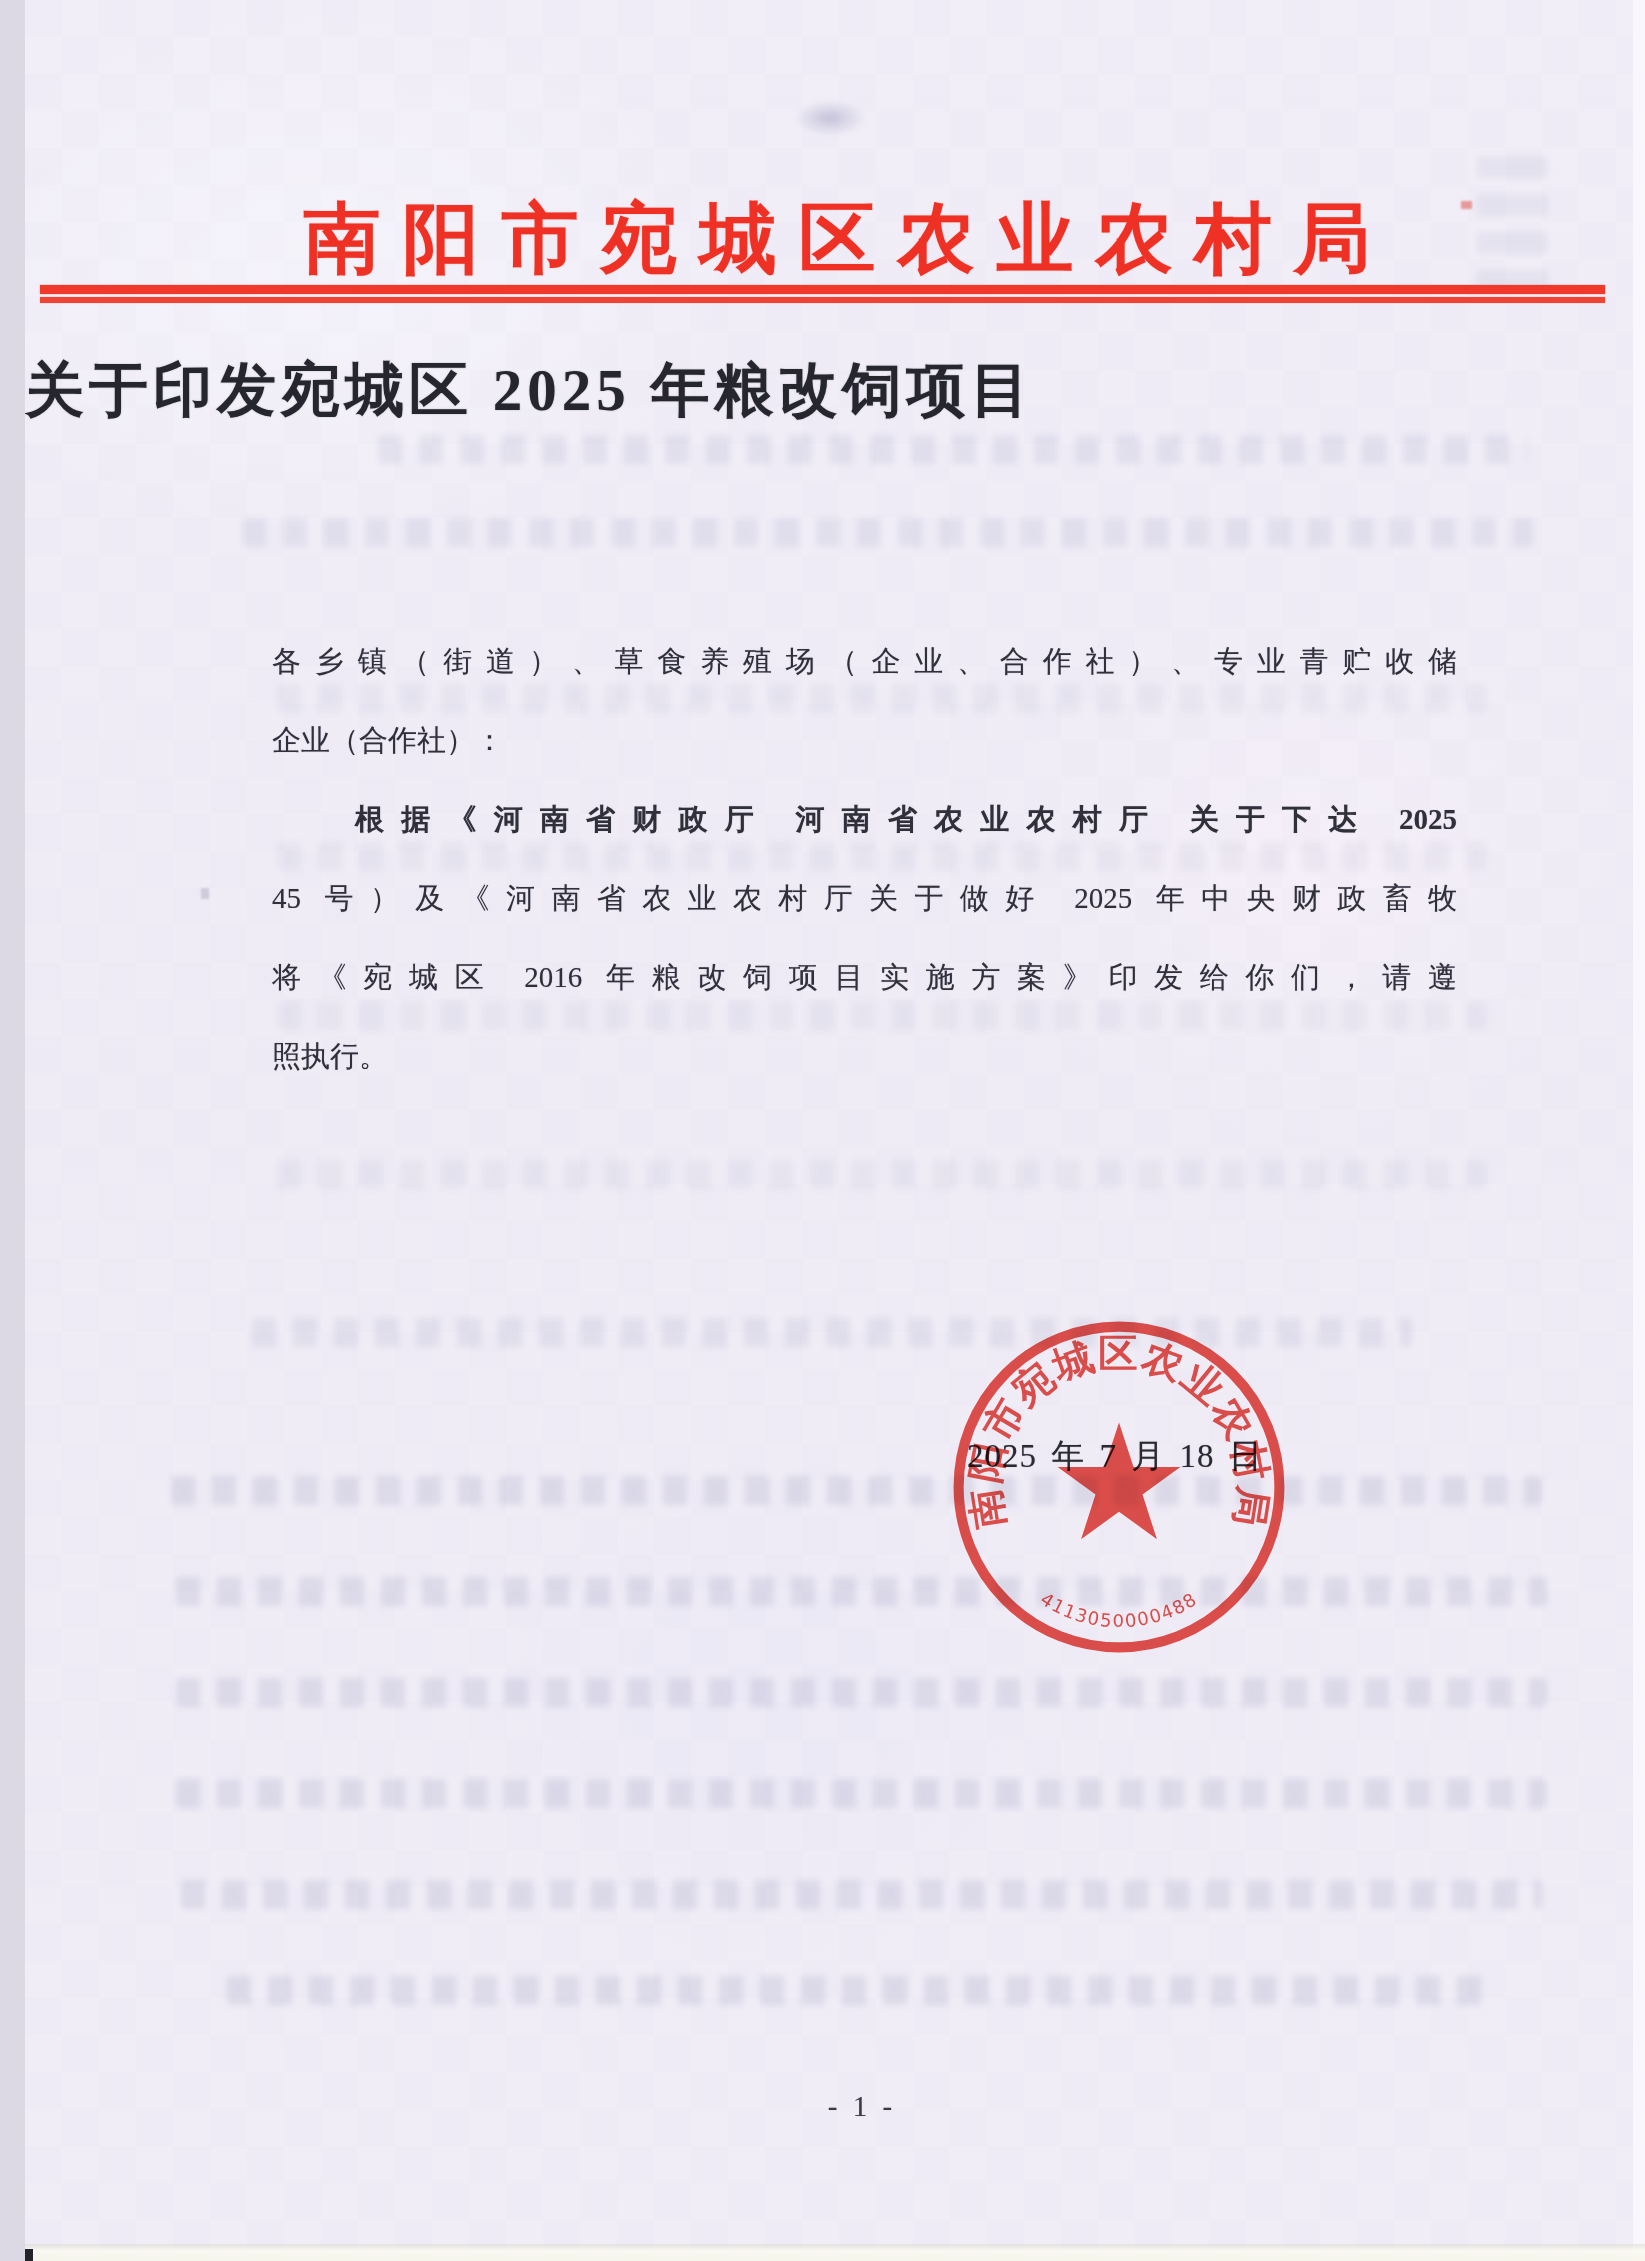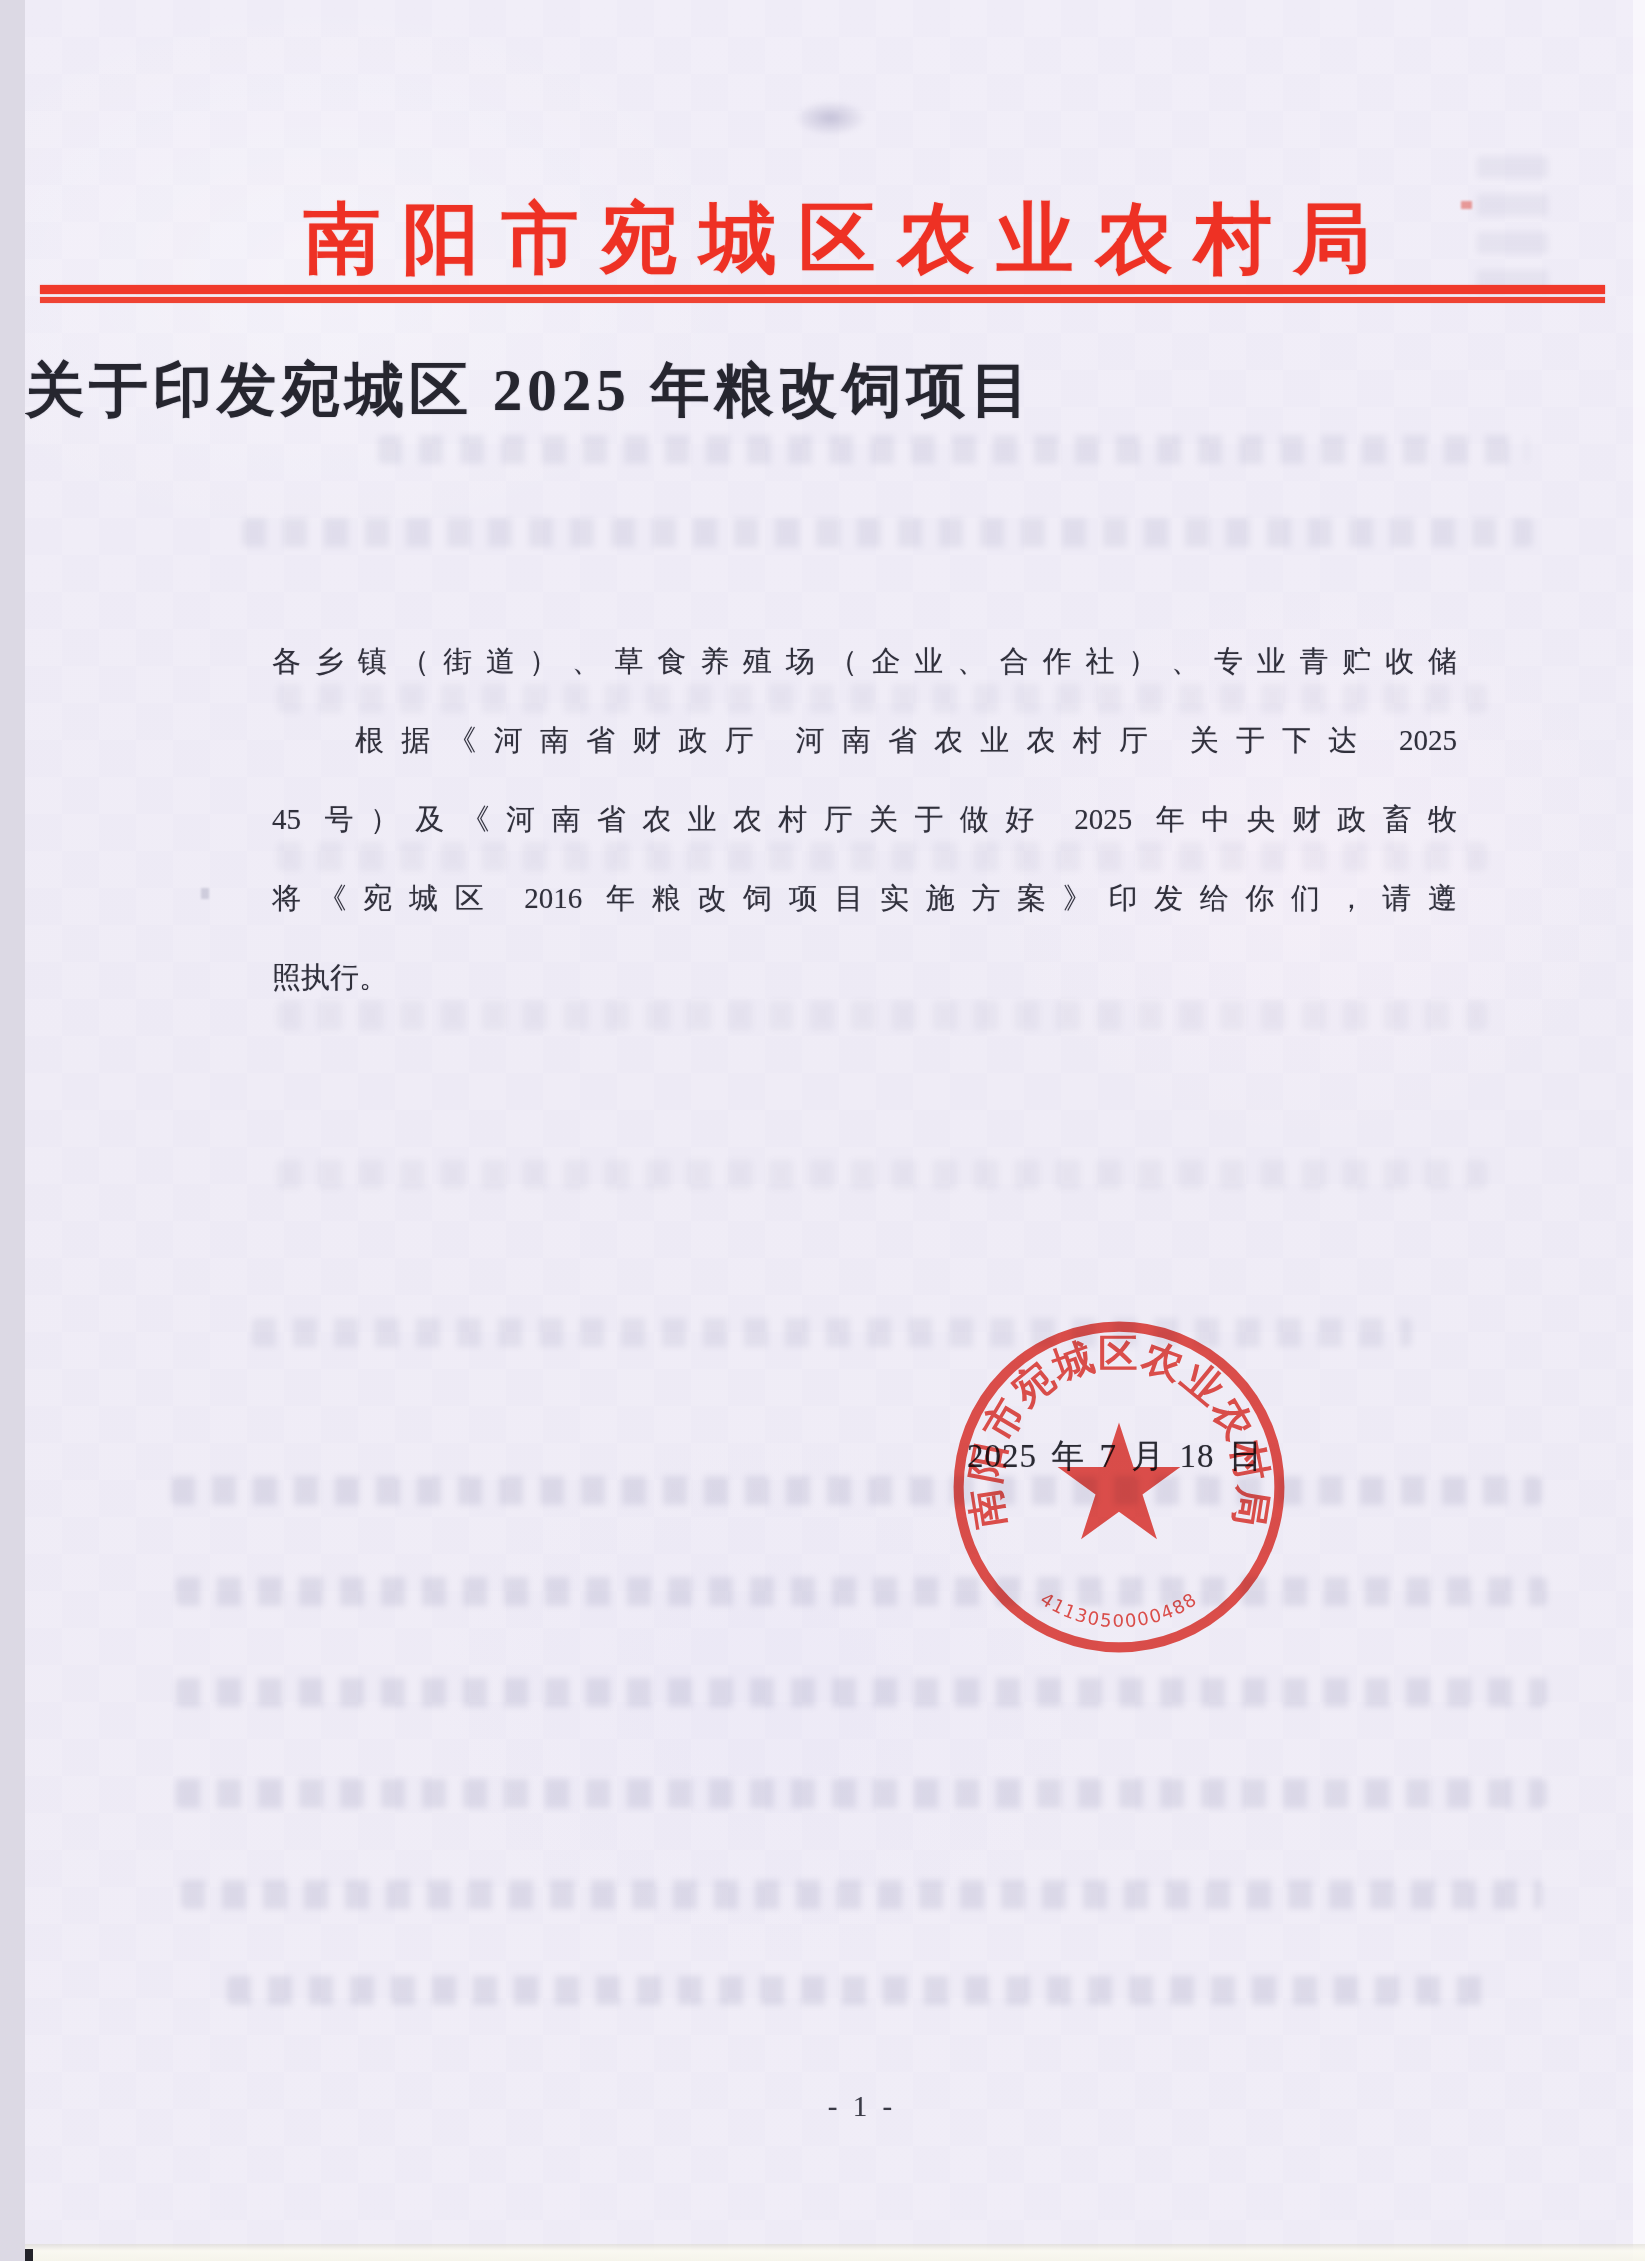--- a/index.html
+++ b/index.html
@@ -30,21 +30,21 @@
   .rule-thin{top:297px;height:6px;background:#ef4334;box-shadow:0 0 1px rgba(240,60,40,.45);}
   
   .title{position:absolute;top:345px;left:0;width:100%;text-align:left;z-index:3;
     font-size:59px;font-weight:bold;line-height:91px;letter-spacing:5px;
     color:#26262f;text-shadow:0 0 1.5px rgba(45,45,75,.4);font-family:Liberation Serif, serif;}
   
   .body-text{position:absolute;top:622px;left:247px;width:1185px;z-index:3;
     font-size:29px;color:#30303b;text-shadow:0 0 1px rgba(55,55,85,.38);}
   .bline{height:79px;line-height:79px;white-space:nowrap;}
   .jf{white-space:normal;text-align:justify;text-align-last:justify;}
-  .ind{text-indent:83px;}
+  .ind{text-indent:83px;font-weight:bold;}
   
   .date{position:absolute;left:942px;top:1436px;z-index:3;font-size:33px;line-height:40px;
     color:#2a2a32;letter-spacing:1px;word-spacing:5px;text-shadow:0 0 1px rgba(50,50,80,.4);white-space:nowrap;}
   
   .seal{position:absolute;left:920px;top:1313px;width:348px;height:348px;z-index:4;
     mix-blend-mode:multiply;opacity:.93;filter:blur(0.3px);}
   
   .pagenum{position:absolute;left:794px;top:2090px;width:86px;text-align:center;z-index:3;
     font-size:29px;letter-spacing:4px;color:#3a3a45;text-shadow:0 0 0.8px rgba(60,60,90,.4);white-space:nowrap;}
   
@@ -94,20 +94,21 @@
   <div class="org-name">南阳市宛城区农业农村局</div>
   <div class="rule rule-thick"></div>
   <div class="rule rule-thin"></div>
 
   <div class="title">
     <div>关于印发宛城区 2025 年粮改饲项目</div>
   </div>
 
   <div class="body-text">
     <div class="bline jf">各乡镇（街道）、草食养殖场（企业、合作社）、专业青贮收储</div>
+    <div class="bline">企业（合作社）：</div>
     <div class="bline jf ind">根据《河南省财政厅 河南省农业农村厅 关于下达 2025</div>
     <div class="bline jf">45 号）及《河南省农业农村厅关于做好 2025 年中央财政畜牧</div>
     <div class="bline jf">将《宛城区 2016 年粮改饲项目实施方案》印发给你们，请遵</div>
     <div class="bline">照执行。</div>
   </div>
 
   <div class="date">2025 年 7 月 18 日</div>
 
   <svg class="seal" viewBox="0 0 690 690">
     <defs>

